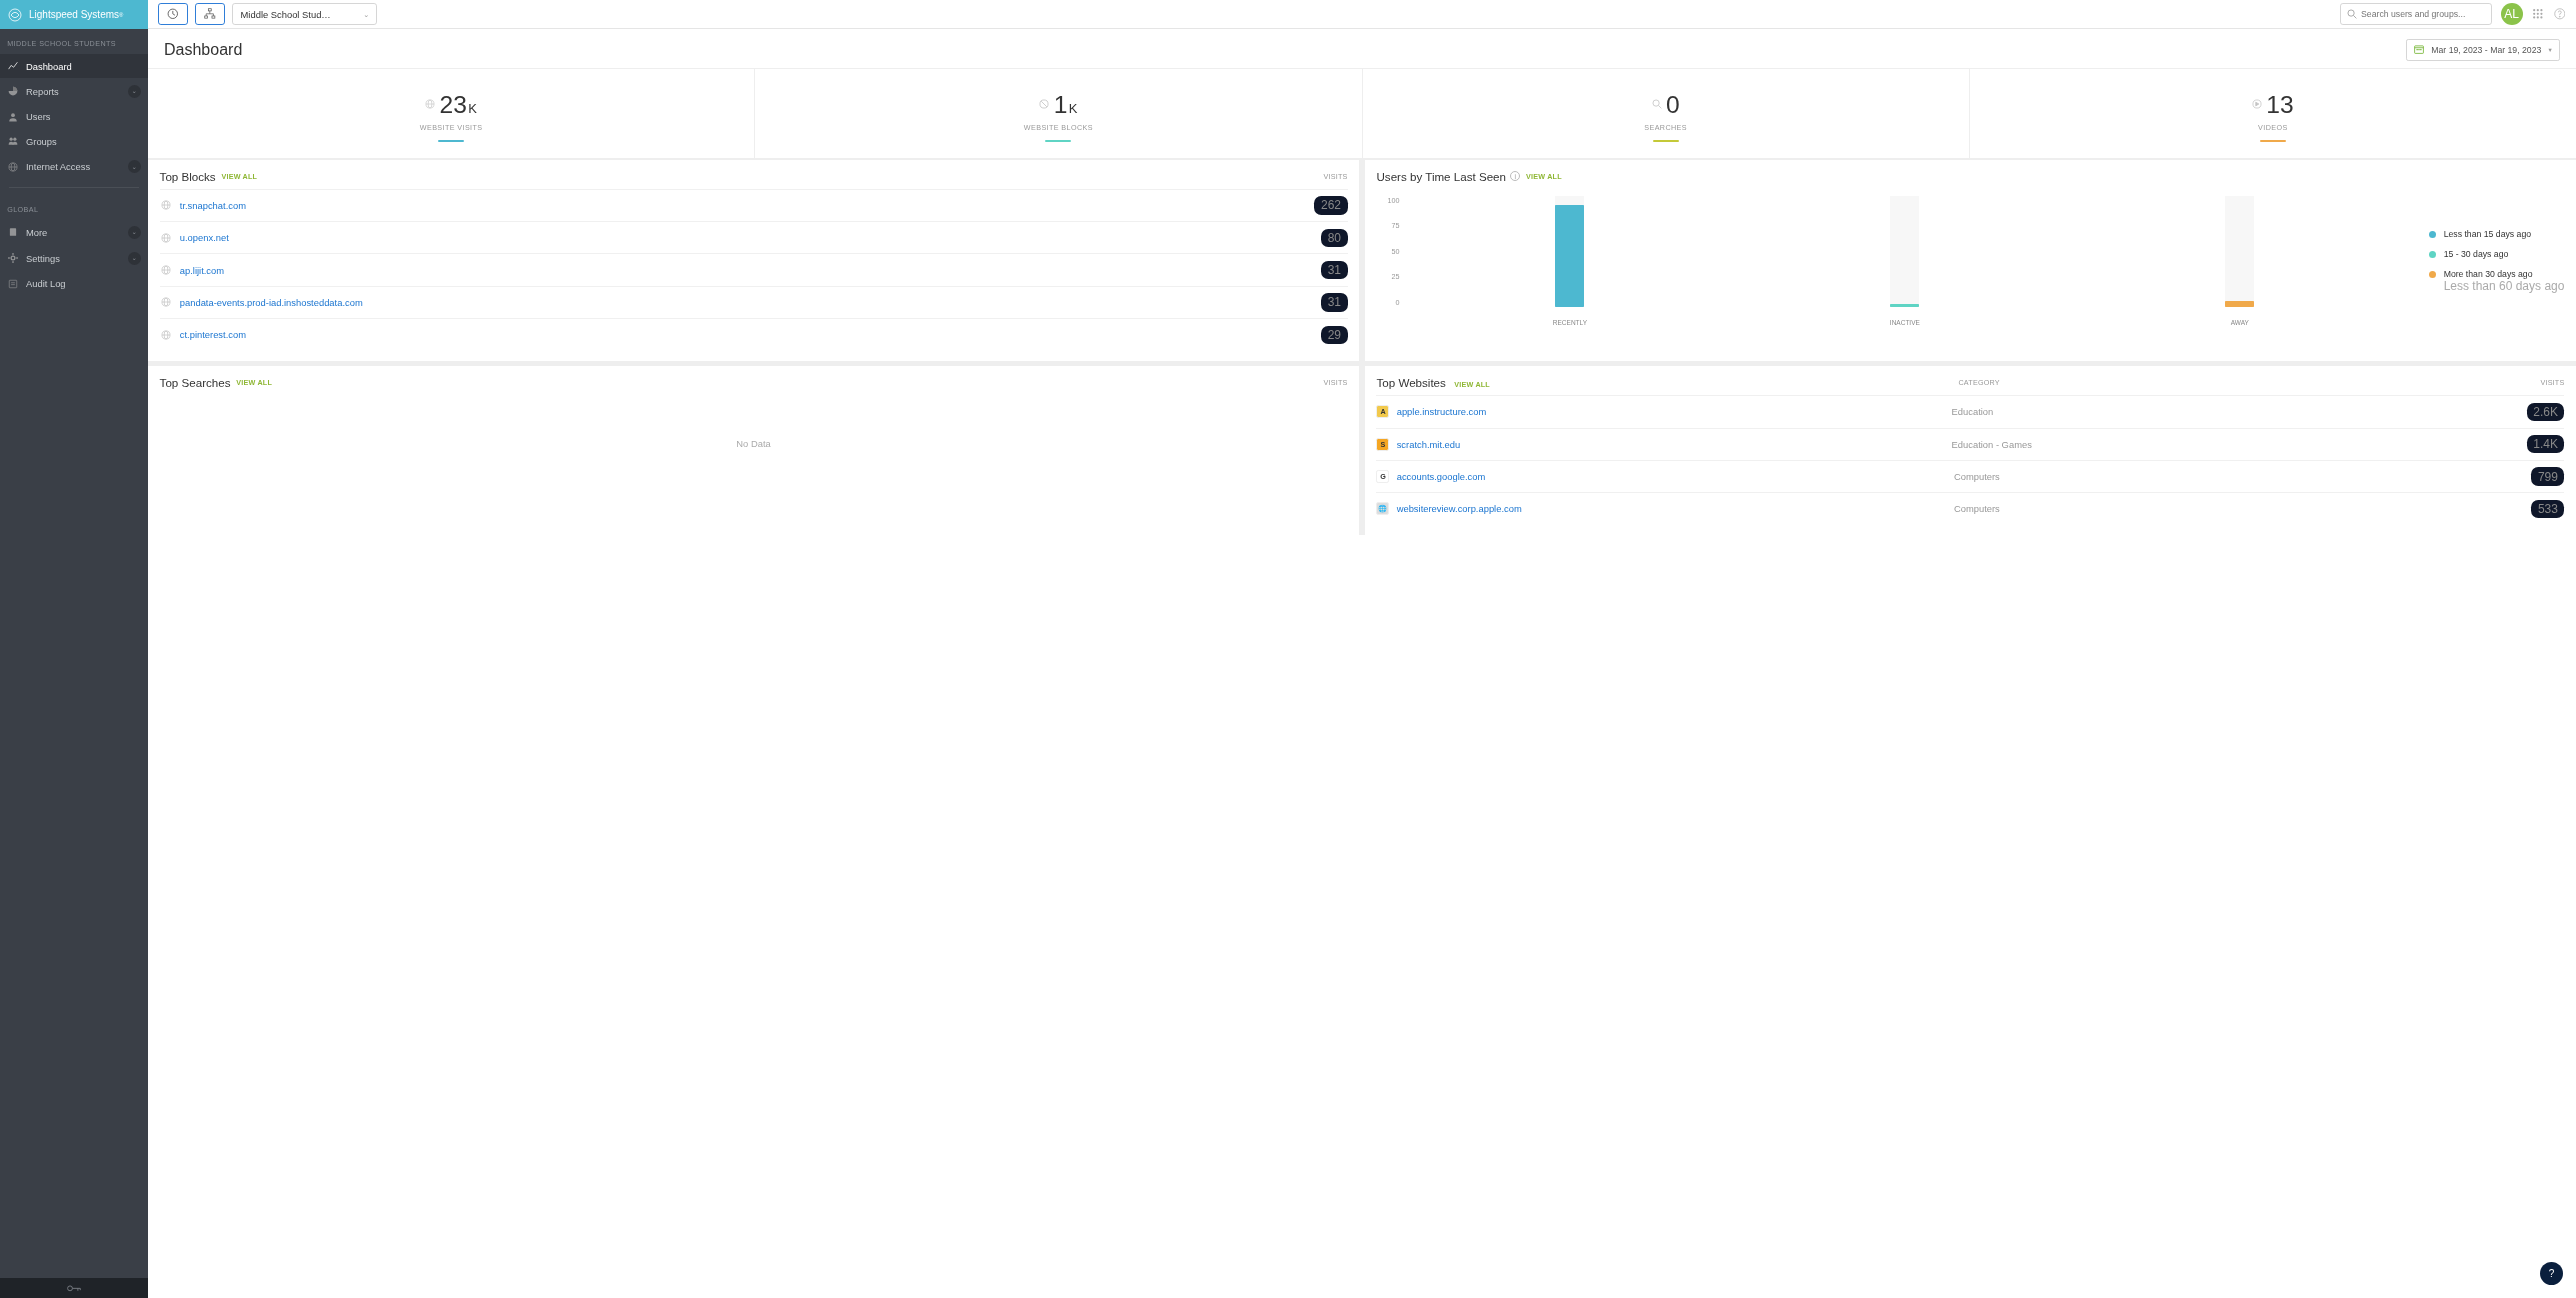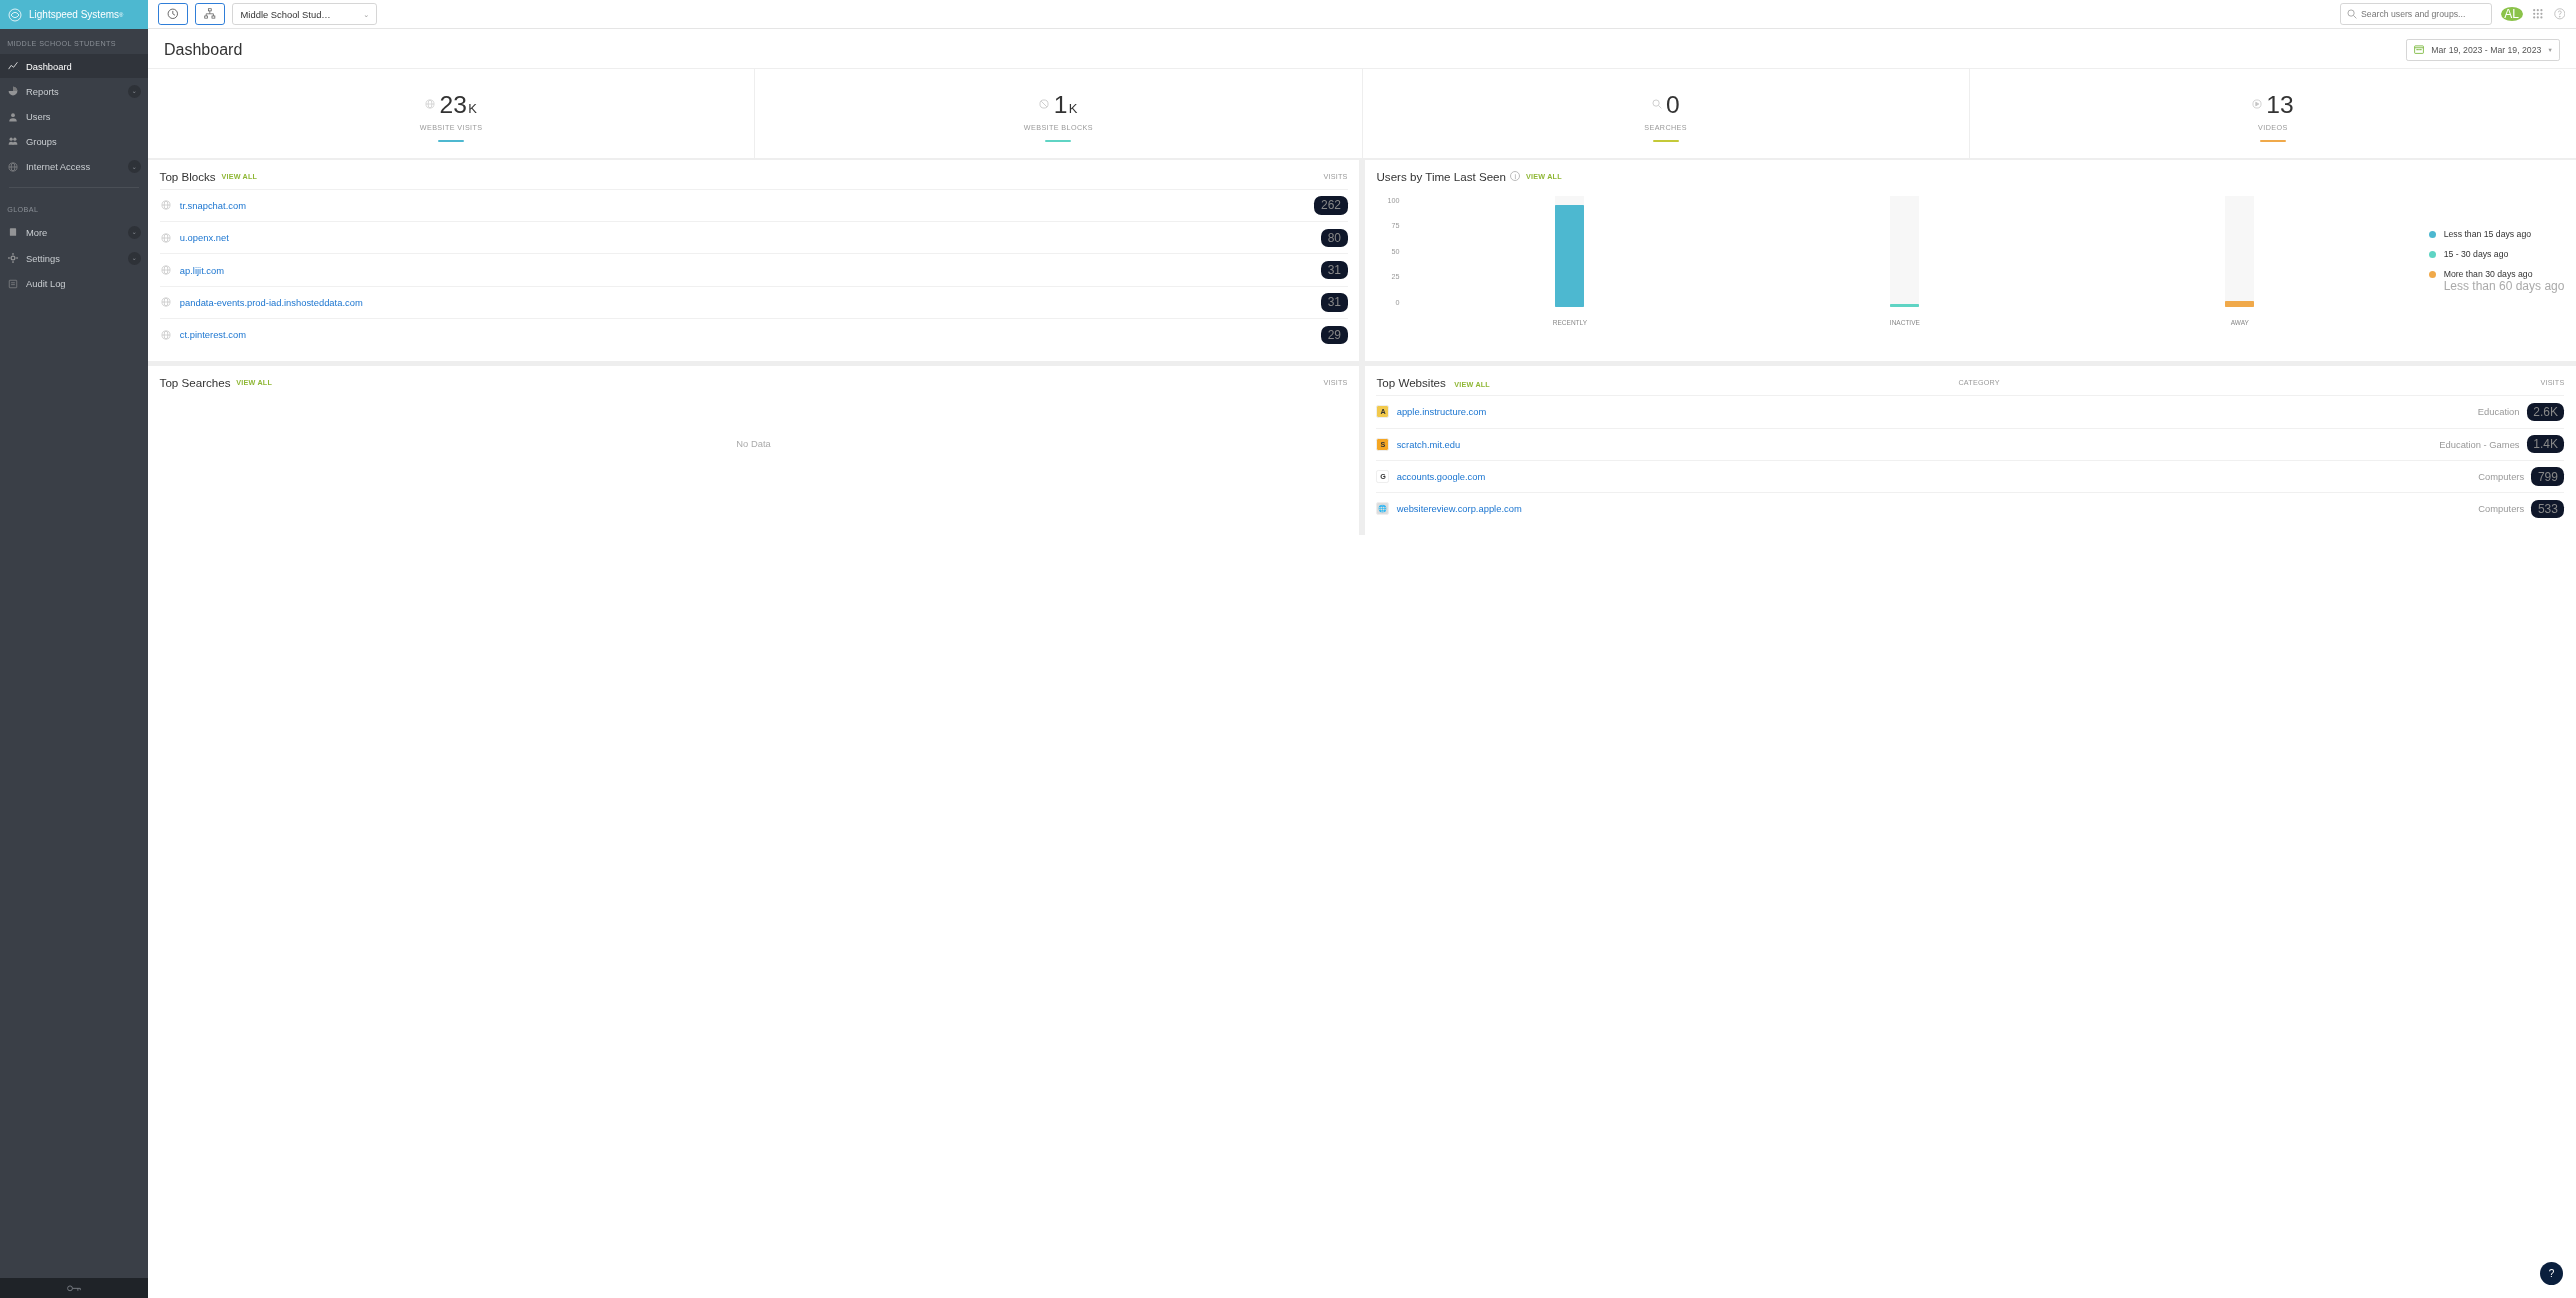--- a/index.html
+++ b/index.html
@@ -23,21 +23,21 @@
 .main { flex: 1; display: flex; flex-direction: column; background: #fff; overflow: auto; }
 .topbar { height: 29px; border-bottom: 0.7px solid #e5e5e5; display: flex; align-items: center; padding: 0 10px; gap: 7.2px; }
 .icon-btn { width: 30px; height: 22px; border: 0.7px solid #2f7ed8; border-radius: 2.9px; background: #fff; display: flex; align-items: center; justify-content: center; cursor: pointer; }
 .icon-btn svg { stroke: #555; fill: none; }
 .group-dd { height: 22px; border: 0.7px solid #d6d6d6; border-radius: 2.9px; min-width: 145px; display: flex; align-items: center; padding: 0 7.2px; font-size: 9.4px; color: #333; cursor: pointer; justify-content: space-between; }
 .group-dd .chev-down { font-size: 7.2px; color: #999; }
 .topbar-right { margin-left: auto; display: flex; align-items: center; gap: 8.7px; }
 .search-box { width: 152px; height: 22px; border: 0.7px solid #d6d6d6; border-radius: 2.9px; display: flex; align-items: center; padding: 0 5.8px; }
 .search-box input { border: none; outline: none; font-size: 8.7px; flex: 1; background: transparent; }
 .search-box svg { fill: #999; width: 10px; height: 10px; margin-right: 4.3px; }
-.avatar { width: 22px; height: 14px; border-radius: 50%; background: #8bc34a; color: #fff; display: flex; align-items: center; justify-content: center; font-size: 12px; font-weight: 500; }
+.avatar { width: 22px; height: 22px; border-radius: 50%; background: #8bc34a; color: #fff; display: flex; align-items: center; justify-content: center; font-size: 12px; font-weight: 500; }
 .apps-icon, .help-icon { width: 13px; height: 13px; color: #aaa; cursor: pointer; display: flex; align-items: center; justify-content: center; }
 
 
 .dash-head { display: flex; align-items: center; padding: 10px 16px 7.2px; }
 .dash-title { font-size: 16px; font-weight: 400; color: #333; }
 .date-picker { margin-left: auto; border: 0.7px solid #d6d6d6; border-radius: 2.2px; height: 22px; display: flex; align-items: center; padding: 0 7.2px; gap: 7.2px; font-size: 8.7px; color: #555; cursor: pointer; }
 .date-picker .cal { color: #6eb22a; }
 .date-picker .chev-down { font-size: 6.5px; color: #999; }
 
 
@@ -57,21 +57,21 @@
 .panel-head { display: flex; align-items: center; margin-bottom: 5.8px; }
 .panel-title { font-size: 11.6px; font-weight: 400; color: #333; }
 .view-all { font-size: 7.2px; color: #8fb735; margin-left: 5.8px; text-transform: uppercase; font-weight: 600; letter-spacing: 0.2px; cursor: pointer; }
 .panel-col { margin-left: auto; font-size: 7.2px; color: #999; text-transform: uppercase; letter-spacing: 0.2px; }
 .info-icon { width: 10px; height: 10px; border: 0.7px solid #bbb; border-radius: 50%; display: inline-flex; align-items: center; justify-content: center; font-size: 6.5px; color: #999; margin-left: 4.3px; }
 
 .table-row { display: flex; align-items: center; padding: 6.5px 0; border-top: 0.7px solid #f0f0f0; font-size: 9.4px; }
 .row-icon { width: 13px; height: 13px; margin-right: 7.2px; display: inline-flex; align-items: center; justify-content: center; font-size: 8px; border-radius: 2.2px; }
 .row-icon.globe { color: #bbb; }
 .row-link { color: #1b75d0; cursor: pointer; }
-.row-cat { color: #999; text-align: right; }
+.row-cat { color: #999; }
 .row-badge { margin-left: auto; background: #0f172a; color: #888; font-size: 12px; padding: 2.2px 6.5px; border-radius: 7.2px; }
 
 
 .chart-wrap { display: flex; gap: 22px; padding: 7.2px 0; }
 .chart-area { flex: 1; position: relative; height: 130px; }
 .y-axis { position: absolute; left: 0; top: 0; bottom: 19px; width: 23px; display: flex; flex-direction: column; justify-content: space-between; font-size: 7.2px; color: #999; text-align: right; }
 .bars { position: absolute; left: 26px; right: 0; top: 0; bottom: 19px; display: flex; align-items: flex-end; justify-content: space-around; }
 .bar-col { flex: 1; display: flex; flex-direction: column; align-items: center; height: 100%; justify-content: flex-end; max-width: 51px; }
 .bar { width: 29px; border-radius: 0.7px; }
 .x-labels { position: absolute; left: 26px; right: 0; bottom: 0; display: flex; justify-content: space-around; font-size: 6.5px; color: #888; text-transform: uppercase; }

